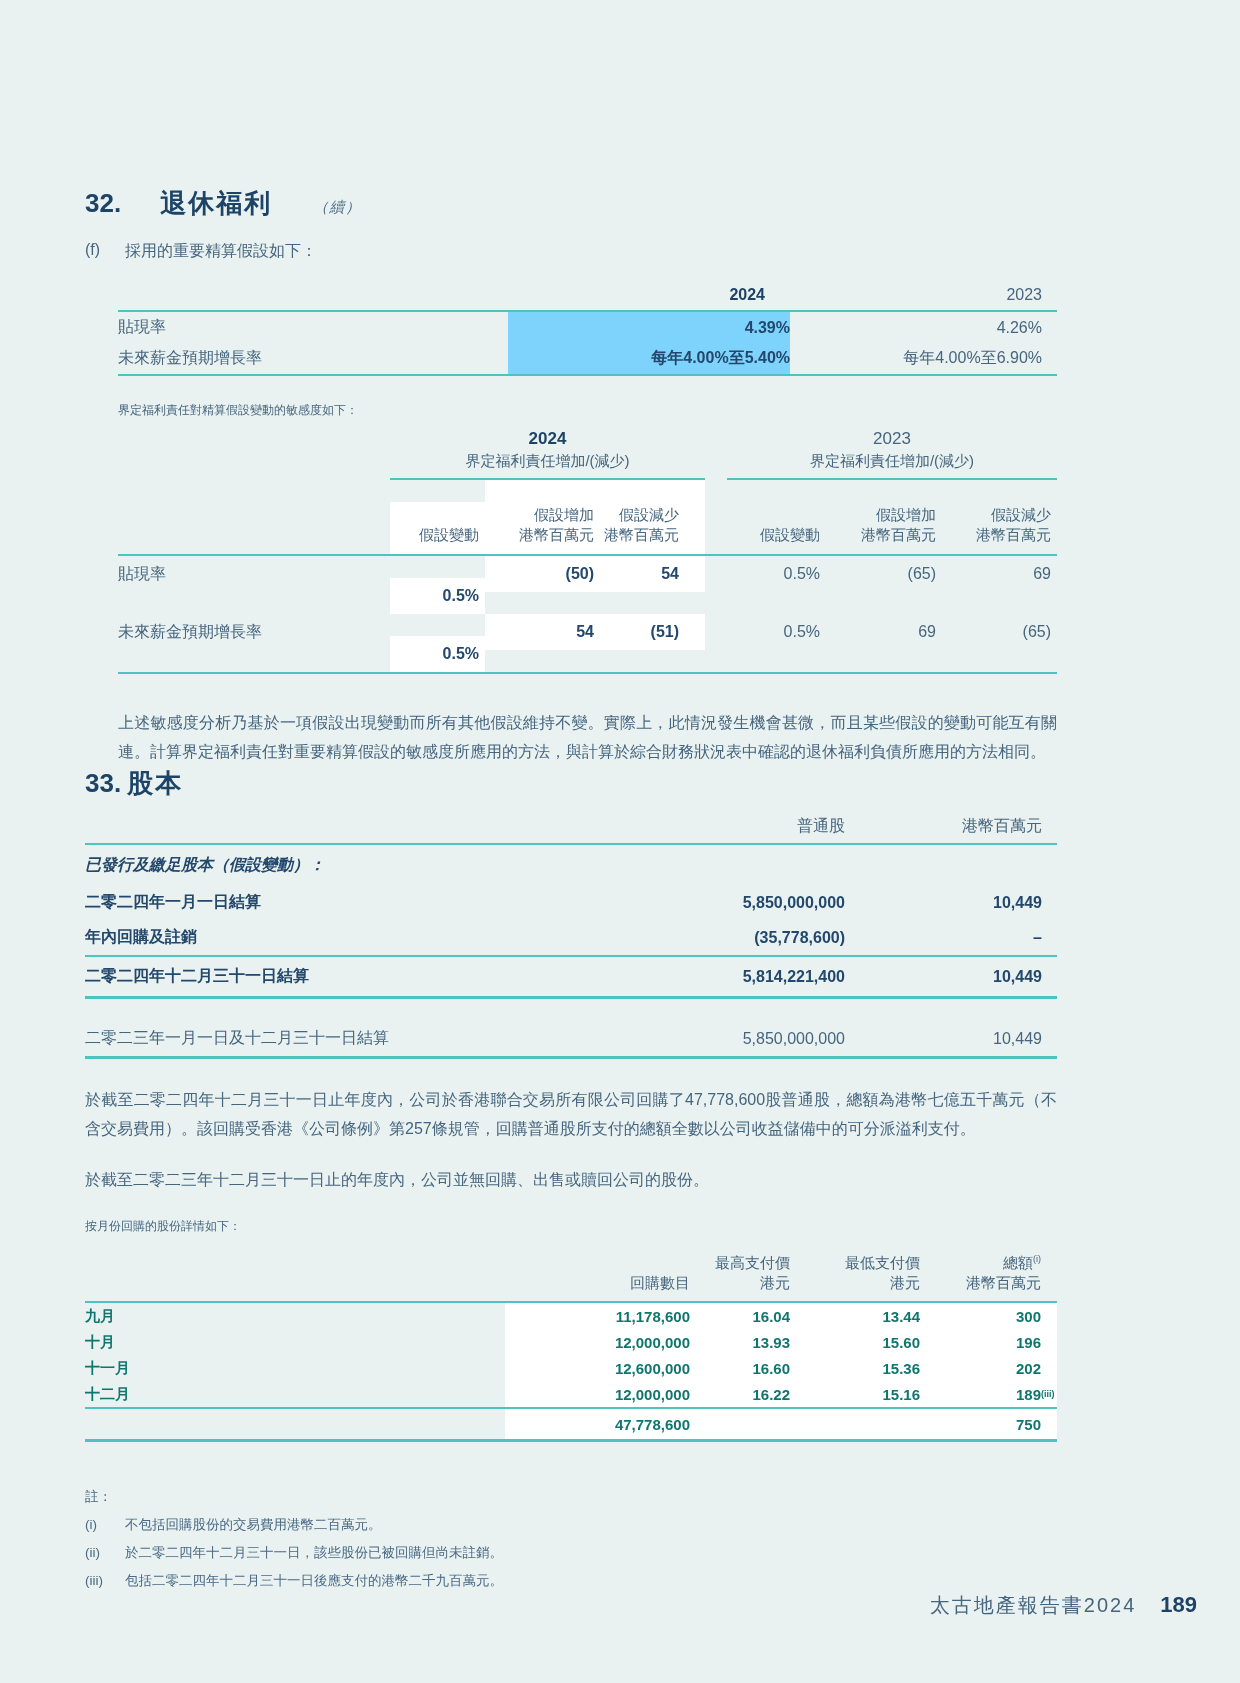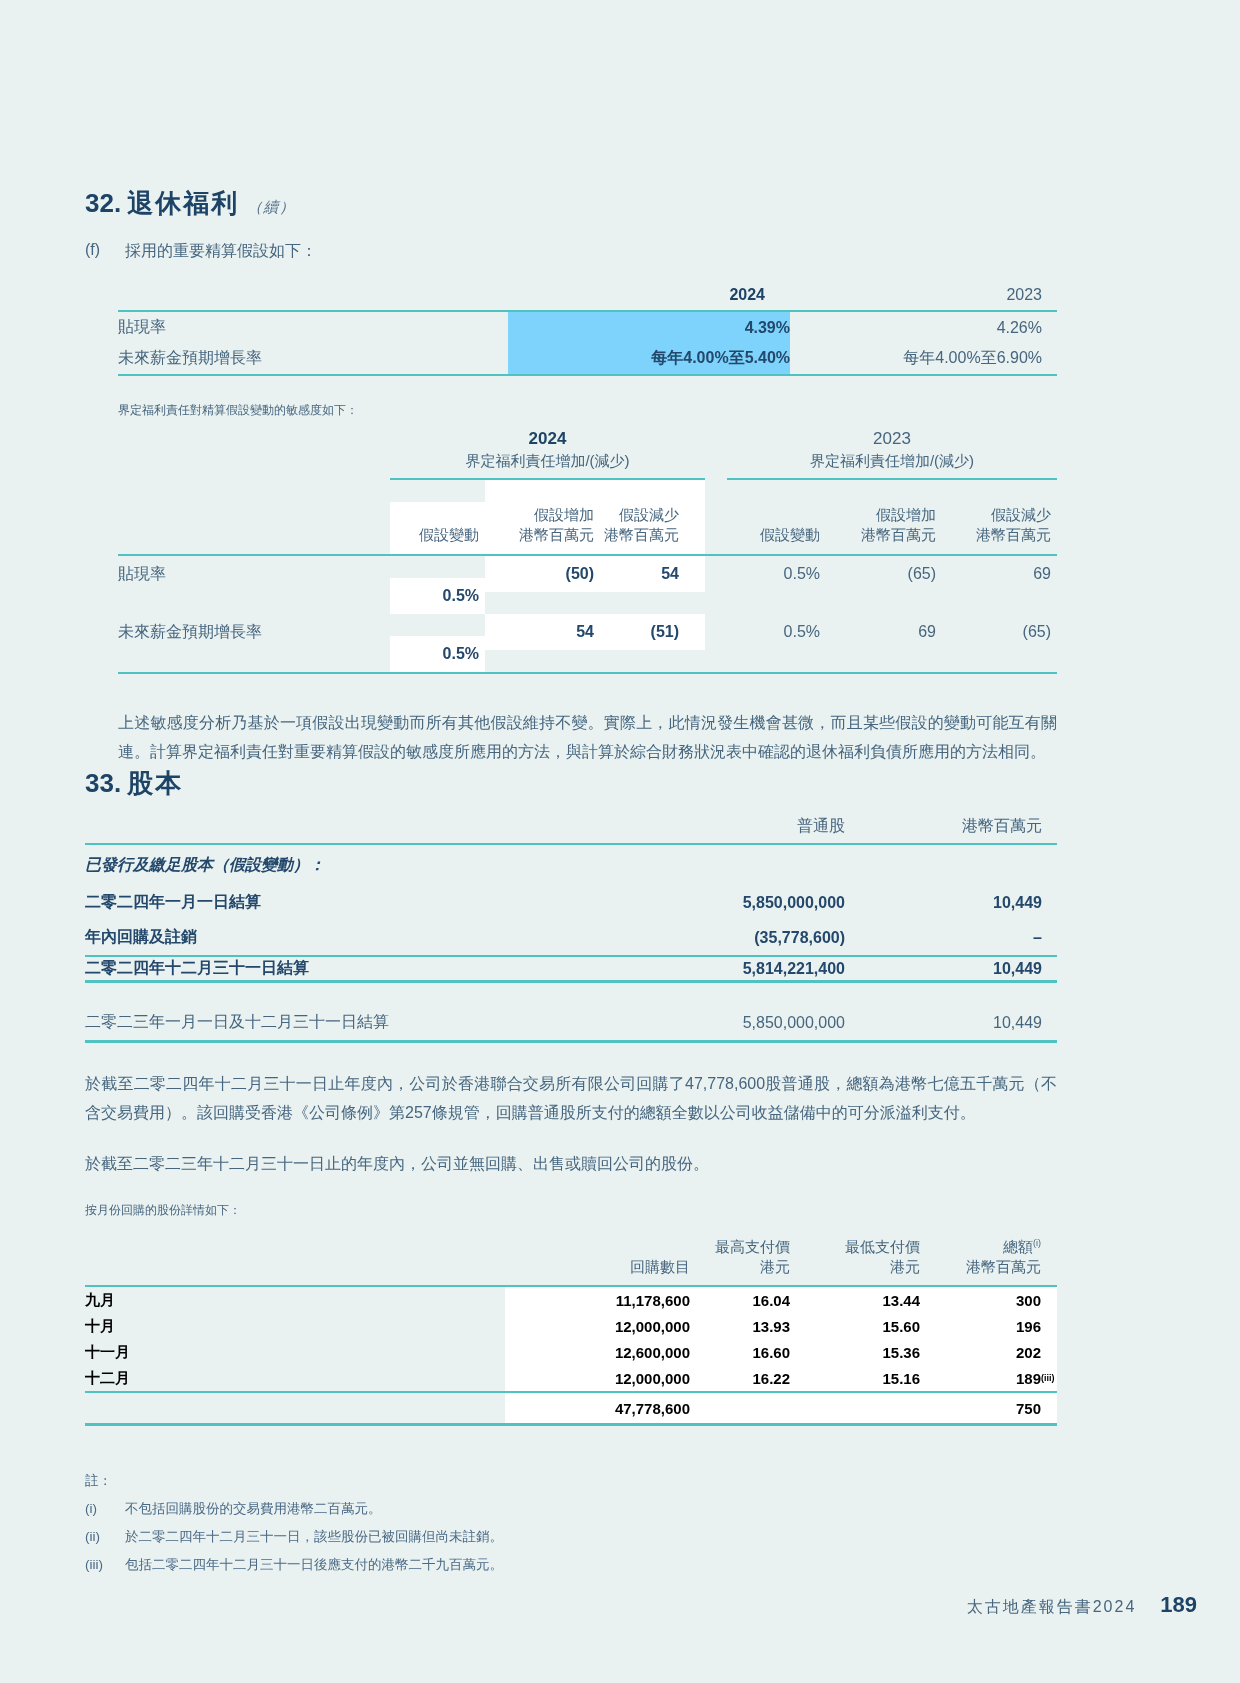--- a/index.html
+++ b/index.html
@@ -28,21 +28,21 @@
   .h1 .num { margin-right: 6px; letter-spacing: 0; }
   .h1 .cont {
     font-family: "DejaVu Serif", "Liberation Serif", serif;
     font-style: italic;
     font-weight: normal;
     font-size: 15px;
     color: #54708b;
     margin-left: 8px;
     letter-spacing: 1px;
   }
-  .h32 { margin-top: 186px; }
+  .h32 { margin-top: 186px; gap: 33px; }
   .h33 { }
 
   .fitem { margin-top: 20px; margin-left: 85px; display: flex; font-size: 16px; }
   .fitem .flabel { width: 40px; }
 
   .intro-line { font-size: 12px; }
   .sens-intro { margin-top: 26px; margin-left: 118px; }
   .bb-intro   { margin-top: 24px; margin-left: 85px; }
 
   .para {
@@ -124,41 +124,41 @@
   .t3 .hd.c3 { padding-right: 15px; }
   .t3 .cell { height: 35px; display: flex; align-items: center; }
   .t3 .num { justify-content: flex-end; }
   .t3 .c3pad { padding-right: 15px; }
   .t3 .ital {
     grid-column: 1 / -1;
     height: 40px;
     display: flex; align-items: center;
     font-style: italic; font-weight: bold; color: #23486c;
   }
-  .t3 .tall { height: 23px; }
+  .t3 .tall { height: 39px; }
   .t3 .sp-row { grid-column: 1 / -1; height: 22px; }
 
   
   .t4 {
     margin-top: 14px;
     margin-left: 85px;
     display: grid;
     grid-template-columns: 420px 185px 105px 130px 132px;
     font-size: 15px;
   }
   .t4 .hd {
     display: flex; flex-direction: column;
     justify-content: flex-end; align-items: flex-end;
     padding-bottom: 8px;
     line-height: 20px; text-align: right;
   }
   .t4 .hd.h3 { padding-right: 5px; }
   .t4 .hd.h4 { padding-right: 5px; }
   .t4 .hd.h5 { padding-right: 16px; }
-  .t4 .cell { height: 26px; display: flex; align-items: center; font-weight: bold; color: #000000; }
+  .t4 .cell { height: 26px; display: flex; align-items: center; font-weight: bold; color: #0f766e; }
   .t4 .num { justify-content: flex-end; }
   .t4 .pc3 { padding-right: 5px; }
   .t4 .pc4 { padding-right: 5px; }
   .t4 .pc5 { padding-right: 16px; }
   .t4 .trow { height: 30px; }
   .sup0 {
     display: inline-block; width: 0; overflow: visible; white-space: nowrap;
     font-size: 9px; vertical-align: super; font-weight: bold;
   }
   .suph { font-size: 9px; vertical-align: super; }
@@ -173,21 +173,21 @@
   .footer {
     position: absolute;
     top: 1592px;
     left: 85px;
     width: 1112px;
     display: flex;
     justify-content: flex-end;
     align-items: baseline;
     gap: 24px;
   }
-  .footer .rep { font-size: 16px; letter-spacing: 2px; color: #46657f; }
+  .footer .rep { font-size: 20px; letter-spacing: 2px; color: #46657f; }
   .footer .pg  { font-size: 22px; font-weight: bold; color: #1d4366; }
 </style>
 </head>
 <body>
 
 <div class="page">
 
   <div class="h1 h32">
     <span class="num">32.</span>
     <span>退休福利</span>

